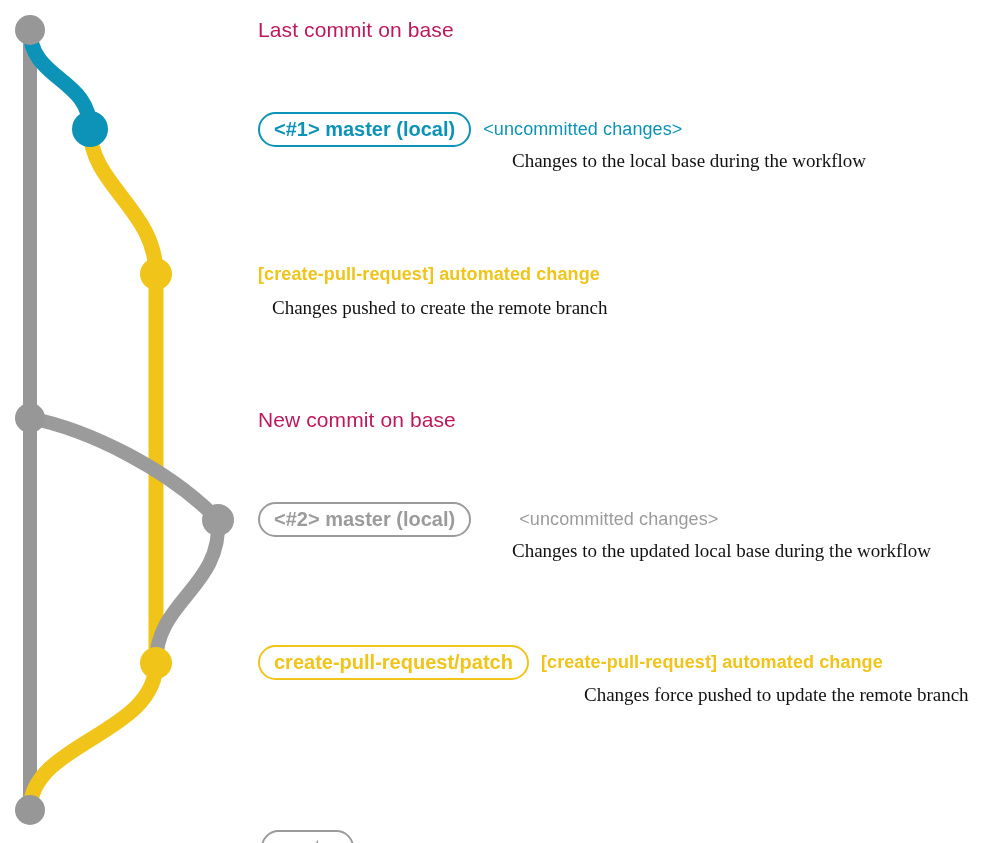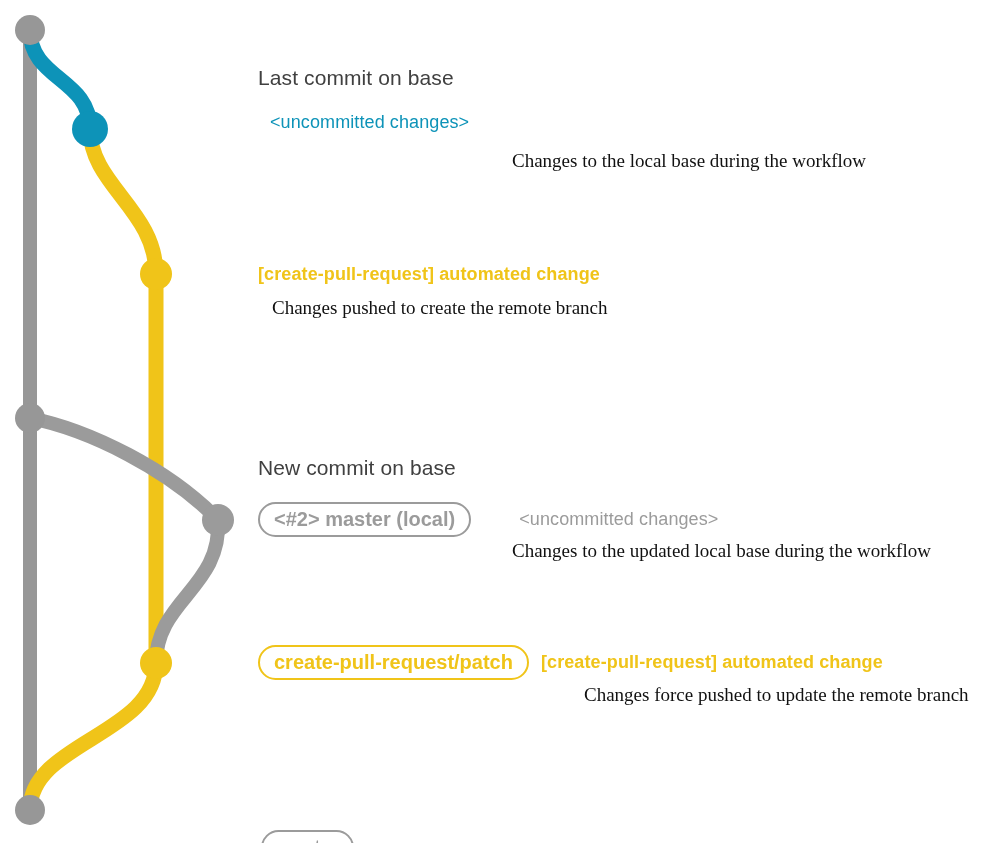--- a/index.html
+++ b/index.html
@@ -26,21 +26,21 @@
   }
 
   
   .headline {
     position: absolute;
     font-size: 21px;
     font-weight: 400;
     white-space: nowrap;
     letter-spacing: 0.1px;
   }
-  .headline.gray  { color: #404040; margin-top: 48px; }
+  .headline.gray  { color: #be185d; }
 
   
   .commit-line {
     position: absolute;
     display: flex;
     align-items: center;
     white-space: nowrap;
   }
   .pill {
     display: inline-block;
@@ -95,20 +95,21 @@
   <circle cx="156" cy="274" r="16" fill="#f0c419"></circle>
   <circle cx="30" cy="418" r="15" fill="#979797"></circle>
   <circle cx="218" cy="520" r="16" fill="#9b9b9b"></circle>
   <circle cx="156" cy="663" r="16" fill="#f0c419"></circle>
   <circle cx="30" cy="810" r="15" fill="#979797"></circle>
 </svg>
 
 <div class="headline gray" style="left:258px; top:18px;">Last commit on base</div>
 
 <div class="commit-line" style="left:258px; top:112px;">
+  <span class="pill c-teal">&lt;#1&gt; master (local)</span>
   <span class="subject c-teal">&lt;uncommitted changes&gt;</span>
 </div>
 <div class="desc" style="left:512px; top:150px;">Changes to the local base during the workflow</div>
 
 <div class="commit-line" style="left:258px; top:264px;">
   <span class="subject bold c-yellow" style="margin-left:0;">[create-pull-request] automated change</span>
 </div>
 <div class="desc" style="left:272px; top:297px;text-align:right;">Changes pushed to create the remote branch</div>
 
 <div class="headline gray" style="left:258px; top:408px;">New commit on base</div>

